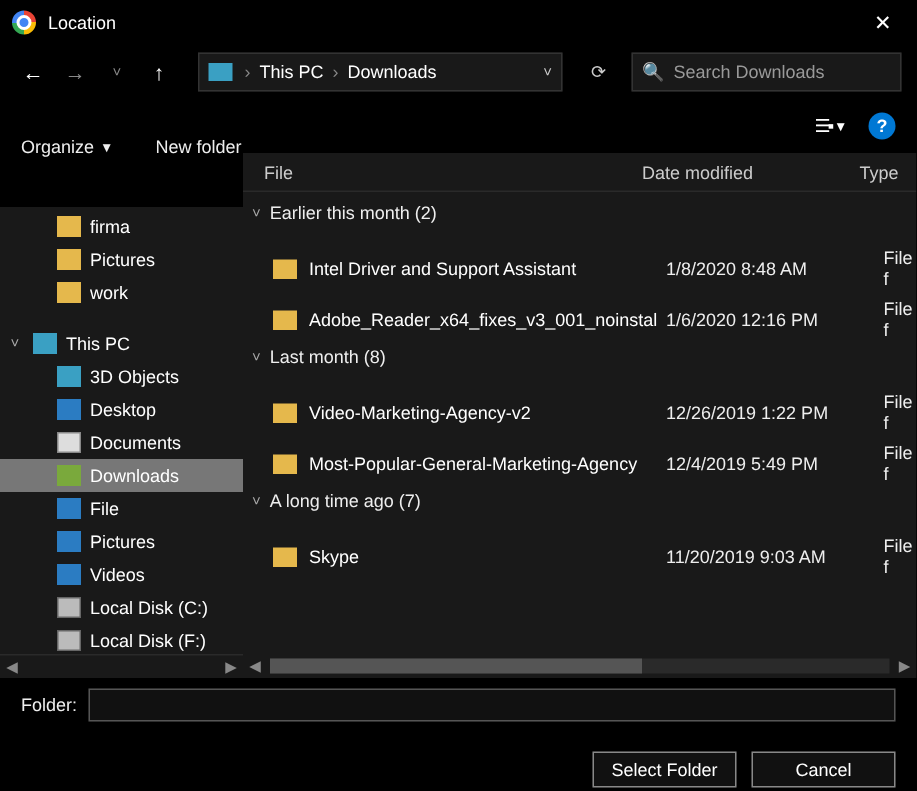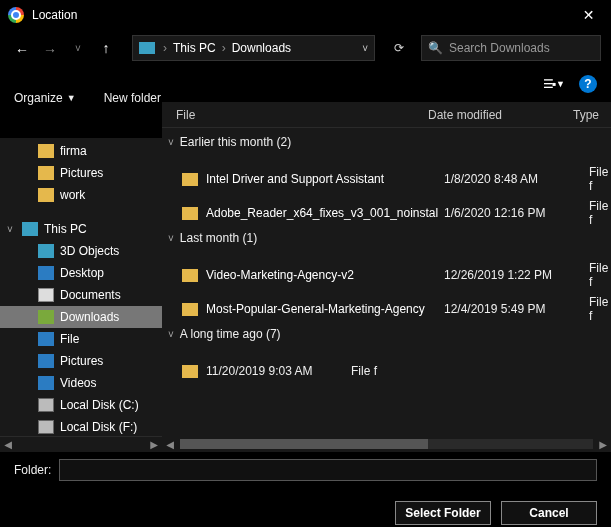--- a/index.html
+++ b/index.html
@@ -62,21 +62,21 @@
   .fc-date{width:145px;color:#eee;}
   .fc-type{flex:1;color:#eee;}
   .files-scroll{position:absolute;left:0;right:0;bottom:0;height:16px;background:#191919;display:flex;align-items:center;}
   .files-scroll .arrow{width:16px;text-align:center;color:#888;font-size:10px;}
   .files-scroll .track{flex:1;height:10px;background:#2a2a2a;margin:0 2px;position:relative;}
   .files-scroll .thumb{position:absolute;left:0;width:60%;height:100%;background:#555;}
   .folderrow{height:36px;display:flex;align-items:center;padding:0 14px;gap:8px;}
   .folderrow label{color:#eee;}
   .folderrow input{flex:1;height:22px;background:#111;border:1px solid #555;color:#fff;padding:0 4px;}
   .btnrow{height:50px;display:flex;align-items:center;justify-content:flex-end;padding:0 14px;gap:10px;}
-  .btn{min-width:96px;height:24px;border:1px solid #888;background:#111;color:#fff;display:flex;align-items:center;justify-content:center;font-weight:bold;}
+  .btn{min-width:96px;height:24px;border:1px solid #888;background:#111;color:#fff;display:flex;align-items:center;justify-content:center;}
 </style>
 </head>
 <body>
 
 <div class="titlebar">
   <span class="gicon"></span>
   <span class="title">Location</span>
   <div class="close">✕</div>
 </div>
 
@@ -206,40 +206,41 @@
           <span class="fc-type">File f</span>
         </div>
         <div class="frow">
           <span class="ficon"></span>
           <span class="fc-name">Adobe_Reader_x64_fixes_v3_001_noinstal</span>
           <span class="fc-date">1/6/2020 12:16 PM</span>
           <span class="fc-type">File f</span>
         </div>
         <div class="group">
           <span class="gchev">˅</span>
-          <span>Last month (1)</span>
+          <span>Last month (8)</span>
         </div>
         <div class="frow">
           <span class="ficon"></span>
           <span class="fc-name">Video-Marketing-Agency-v2</span>
           <span class="fc-date">12/26/2019 1:22 PM</span>
           <span class="fc-type">File f</span>
         </div>
         <div class="frow">
           <span class="ficon"></span>
           <span class="fc-name">Most-Popular-General-Marketing-Agency</span>
           <span class="fc-date">12/4/2019 5:49 PM</span>
           <span class="fc-type">File f</span>
         </div>
         <div class="group">
           <span class="gchev">˅</span>
           <span>A long time ago (7)</span>
         </div>
         <div class="frow">
           <span class="ficon"></span>
+          <span class="fc-name">Skype</span>
           <span class="fc-date">11/20/2019 9:03 AM</span>
           <span class="fc-type">File f</span>
         </div>
       </div>
     <div class="files-scroll">
       <span class="arrow">◀</span>
       <div class="track">
           <div class="thumb"></div>
         </div>
       <span class="arrow">▶</span>

